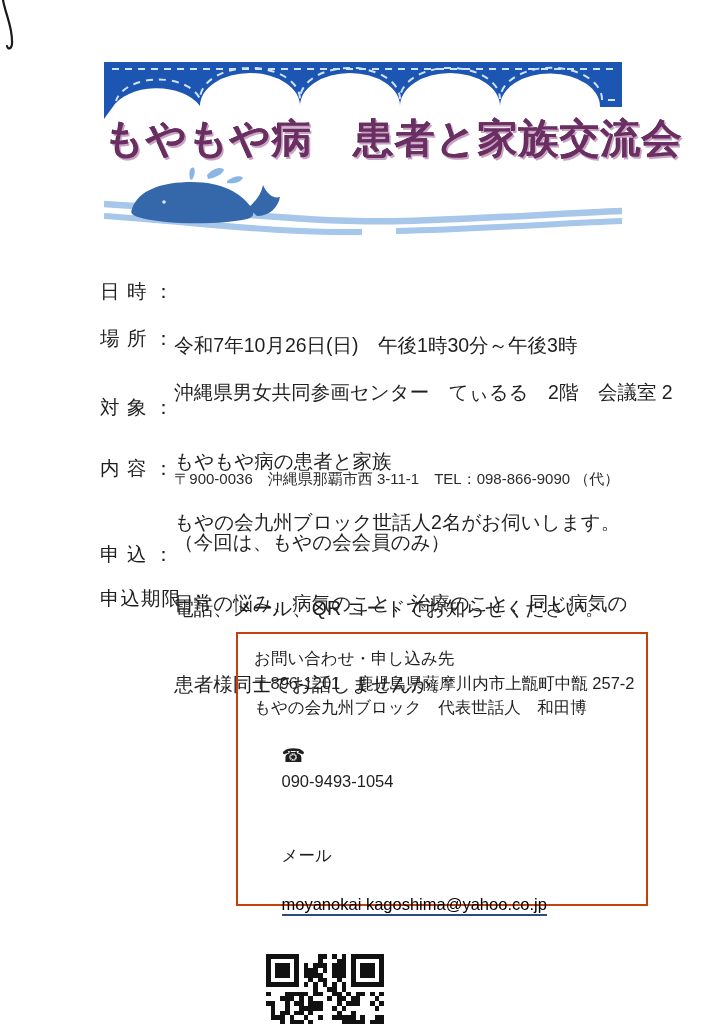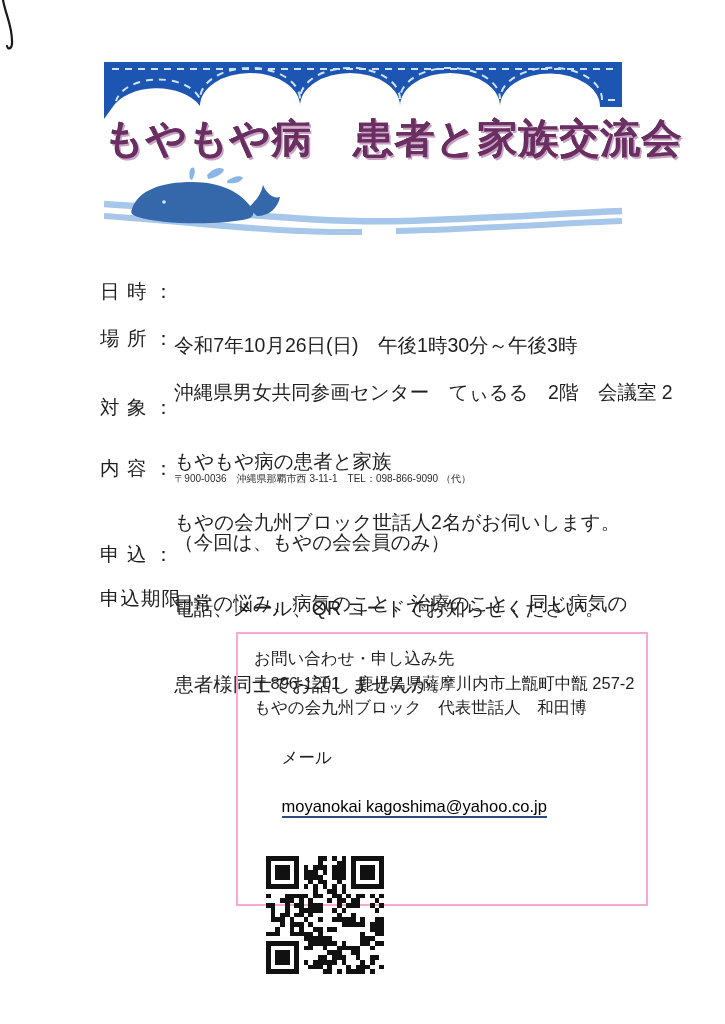--- a/index.html
+++ b/index.html
@@ -23,26 +23,26 @@
     white-space:nowrap;
   }
   .whale-wrap{position:absolute;left:104px;top:166px;width:518px;height:76px;}
 
   
   .row{position:absolute;left:100px;display:flex;align-items:flex-start;
        font-size:19.5px;line-height:27px;white-space:pre;}
   .lbl{flex:none;letter-spacing:1px;}
   .content{flex:none;}
   .row-deadline .content{margin-left:24px;}
-  .subline{font-size:10px;line-height:20px;margin-top:9px;color:#2b2b2b;}
+  .subline{font-size:15px;line-height:20px;margin-top:9px;color:#2b2b2b;}
 
   
   .contact-box{
     position:absolute;left:236px;top:632px;width:412px;height:274px;
-    border:2px solid #f9a8d4;box-sizing:border-box;
+    border:2px solid #c2410c;box-sizing:border-box;
     padding:12px 0 0 16px;font-size:16.5px;line-height:24.5px;
   }
   .contact-box .cline{white-space:pre;}
   .phone-icon{font-size:19px;margin-right:6px;}
   .email-line{margin-top:1px;}
   .email-link{
     color:#000000;text-decoration:none;border-bottom:2px solid #2c4d7c;
     padding-bottom:1px;cursor:pointer;
   }
   .qr{width:118px;height:118px;margin-top:13px;margin-left:12px;}
@@ -143,20 +143,24 @@
   </div>
 
   <div class="row row-deadline" style="top:585px">
     <span class="lbl">申込期限 ：</span>
   </div>
 
   <div class="contact-box">
     <div class="cline">お問い合わせ・申し込み先</div>
     <div class="cline">〒896-1201　鹿児島県薩摩川内市上甑町中甑 257-2</div>
     <div class="cline">もやの会九州ブロック　代表世話人　和田博</div>
+    <div class="cline">
+      <span class="phone-icon">☎</span>
+      <span>090-9493-1054</span>
+    </div>
     <div class="cline email-line">
       <span>メール</span>
       <span>  </span>
       <a class="email-link">moyanokai kagoshima@yahoo.co.jp</a>
     </div>
     <div class="qr">
       <svg id="qr-svg" viewBox="0 0 25 25" shape-rendering="crispEdges">
           <rect x="0" y="0" width="1" height="1" fill="#111"></rect>
           <rect x="1" y="0" width="1" height="1" fill="#111"></rect>
           <rect x="2" y="0" width="1" height="1" fill="#111"></rect>

